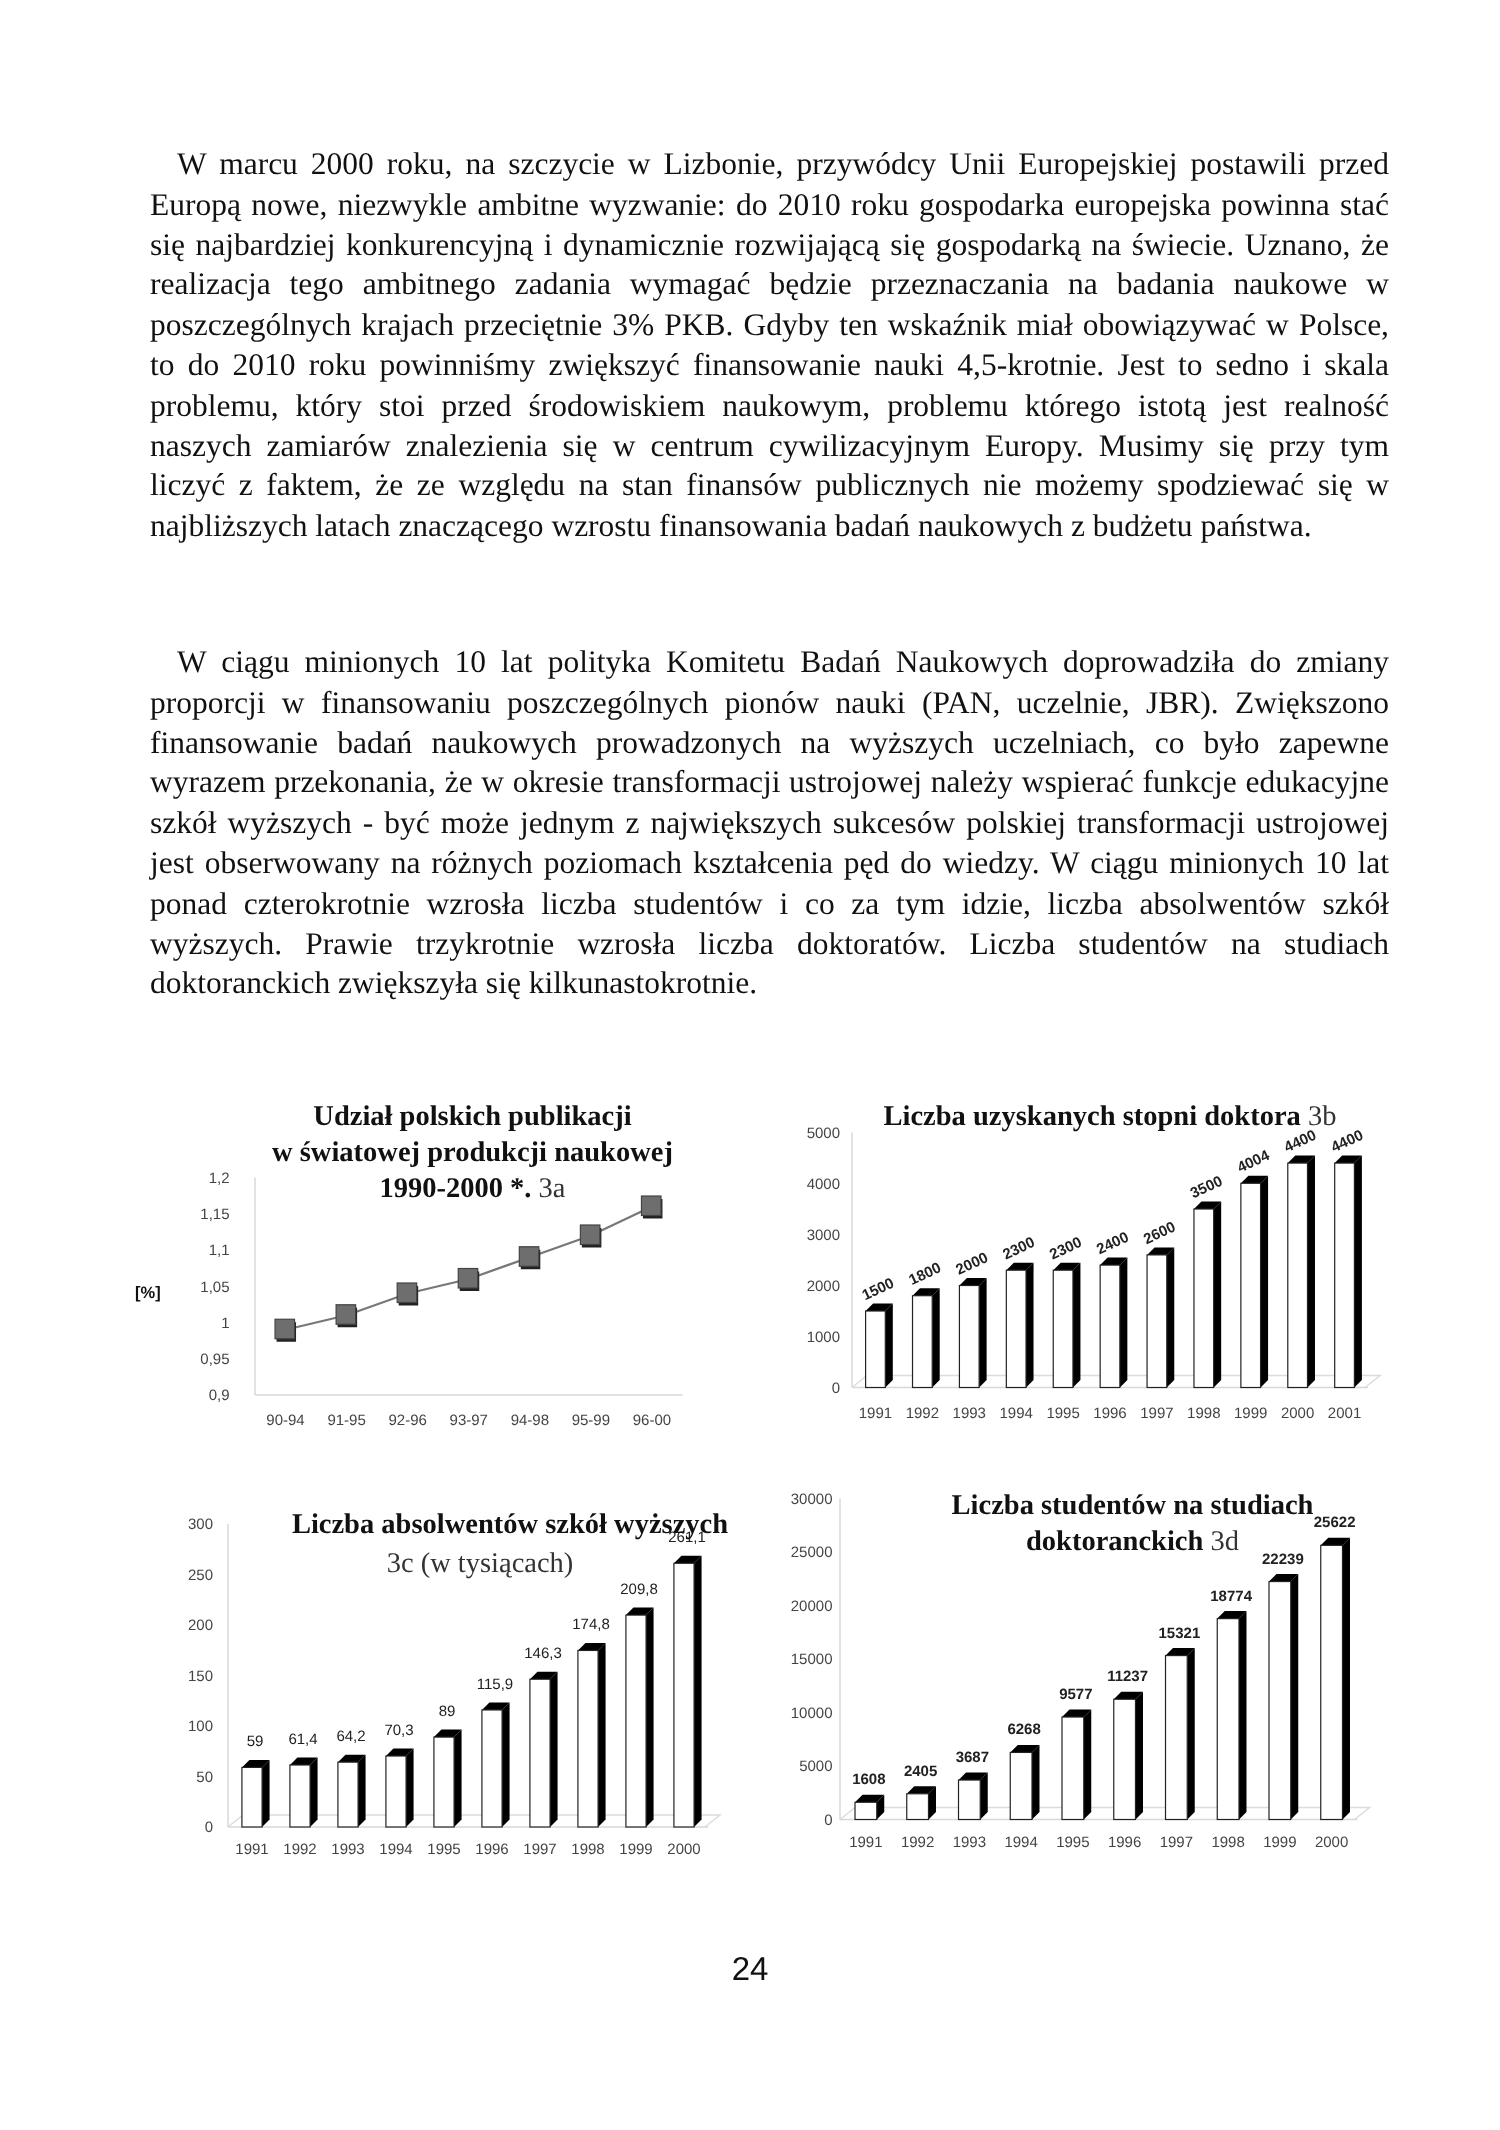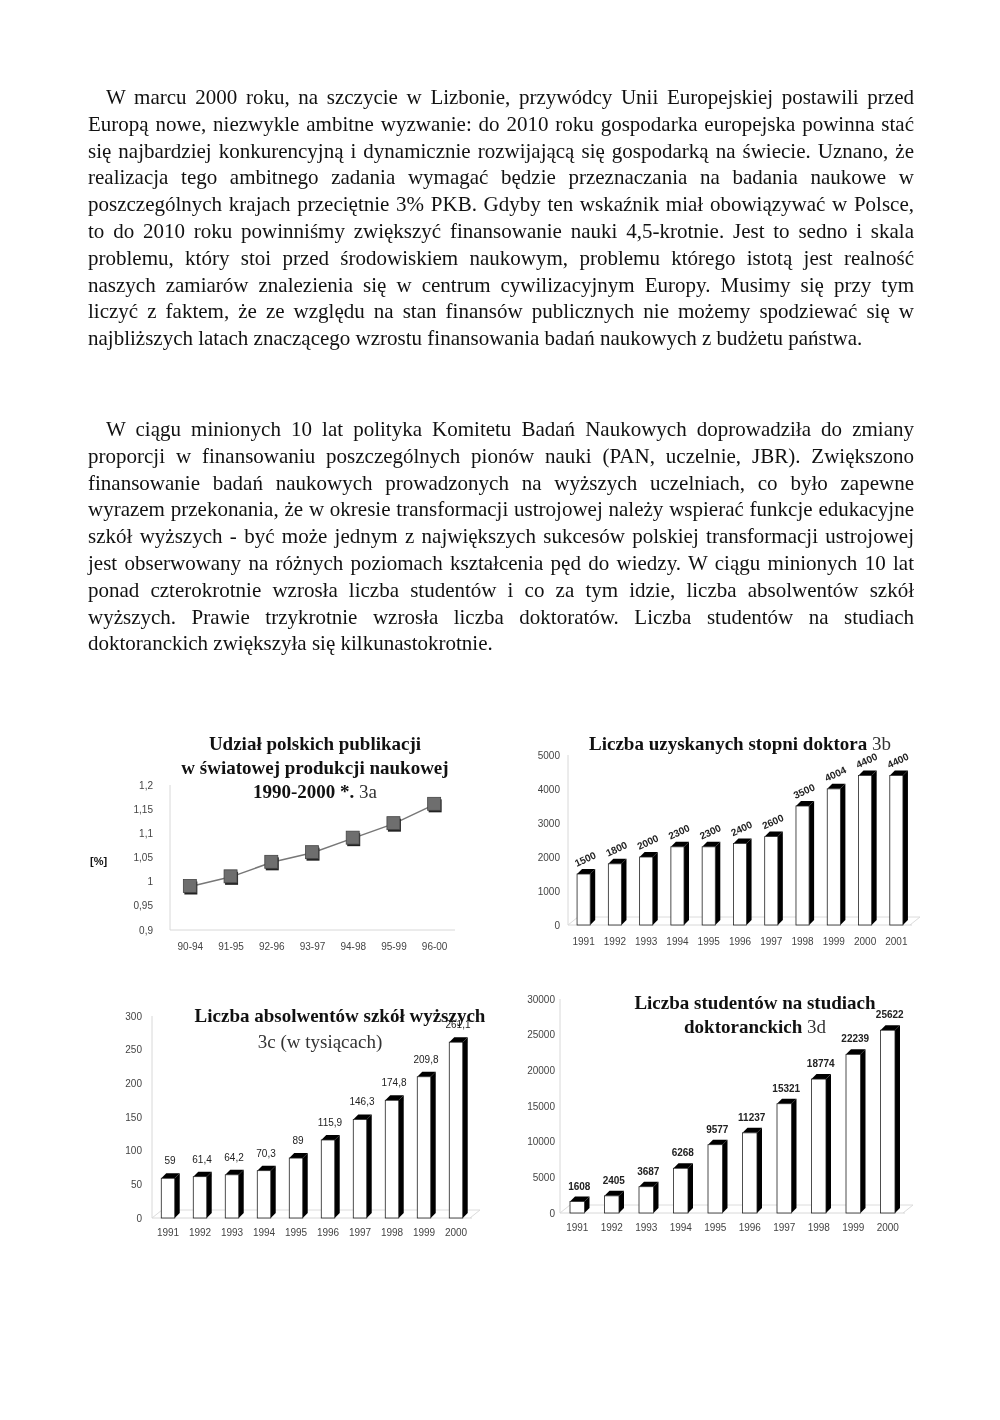--- a/index.html
+++ b/index.html
@@ -1,21 +1,21 @@
 <!DOCTYPE html>
 <html><head>
   <meta charset="utf-8">
   <style>
     html, body { margin: 0; padding: 0; background: #ffffff; }
     body { width: 1000px; height: 1420px; position: relative; overflow: hidden; }
     .page { position: absolute; left: 0; top: 0; width: 1000px; height: 1420px; }
     .para {
       position: absolute; left: 88px; width: 826px;
       font-family: "Liberation Serif", serif; font-size: 21px; line-height: 26.8px;
-      color: #111; text-align: justify; text-indent: 18px; margin: 0;
+      color: #111; text-align: justify; text-indent: 18px; margin: 12px;
     }
     #p1 { top: 84px; }
     #p2 { top: 416px; }
     .chart { position: absolute; }
     .chart svg { display: block; overflow: visible; }
     .axis-text { font-family: "Liberation Sans", sans-serif; font-size: 10px; fill: #444; }
     .title-text { font-family: "Liberation Serif", serif; font-weight: bold; fill: #111; }
     .title-sub { font-family: "Liberation Serif", serif; font-weight: normal; fill: #333; }
     .lbl-text { font-family: "Liberation Sans", sans-serif; fill: #222; }
     .page-num {
@@ -264,13 +264,14 @@
         <text x="236.75" y="135.84273333333334" text-anchor="middle" class="lbl-text" style="font-size:10px;font-weight:bold">11237</text>
         <text x="271.25" y="106.71019999999999" text-anchor="middle" class="lbl-text" style="font-size:10px;font-weight:bold">15321</text>
         <text x="305.75" y="82.0788" text-anchor="middle" class="lbl-text" style="font-size:10px;font-weight:bold">18774</text>
         <text x="340.25" y="57.36180000000002" text-anchor="middle" class="lbl-text" style="font-size:10px;font-weight:bold">22239</text>
         <text x="374.75" y="33.22973333333334" text-anchor="middle" class="lbl-text" style="font-size:10px;font-weight:bold">25622</text>
         <text x="240" y="24" text-anchor="middle" class="title-text" font-size="19"><tspan>Liczba studentów na studiach</tspan></text>
         <text x="240" y="48" text-anchor="middle" class="title-text" font-size="19"><tspan>doktoranckich</tspan><tspan class="title-sub"> 3d</tspan></text>
       </svg>
   </div>
 
+  <div class="page-num">24</div>
 </div>
 
 </body></html>

